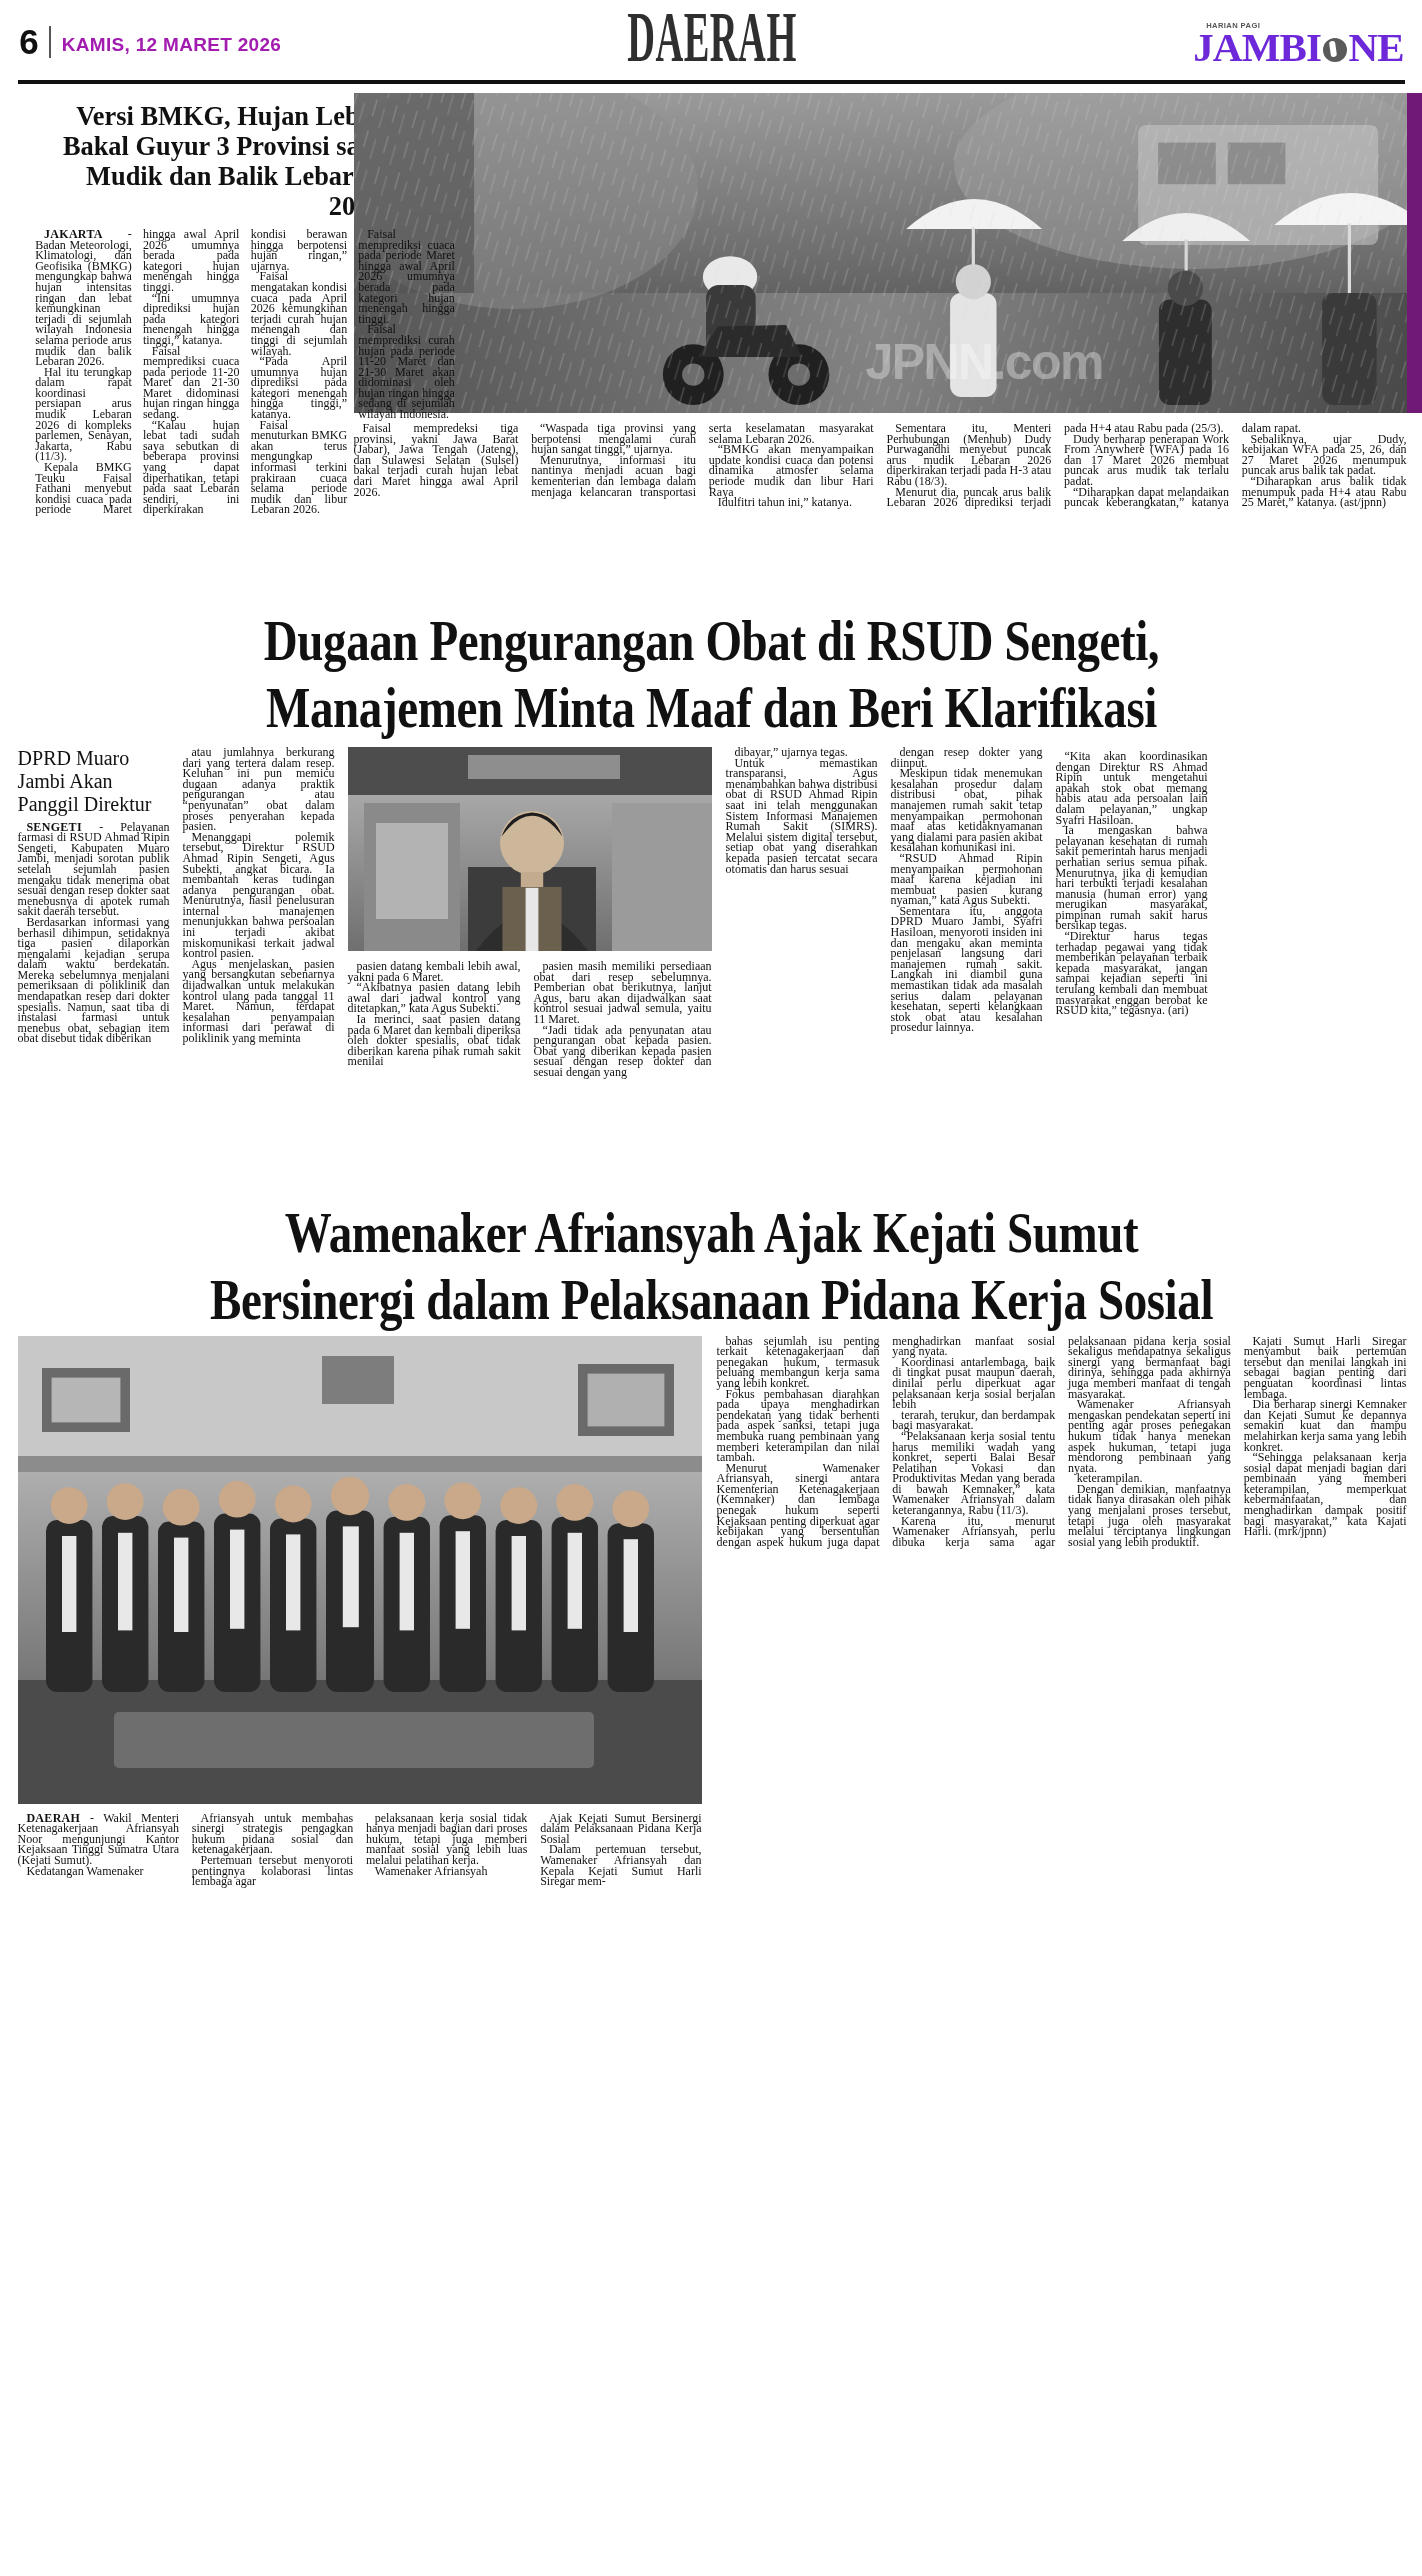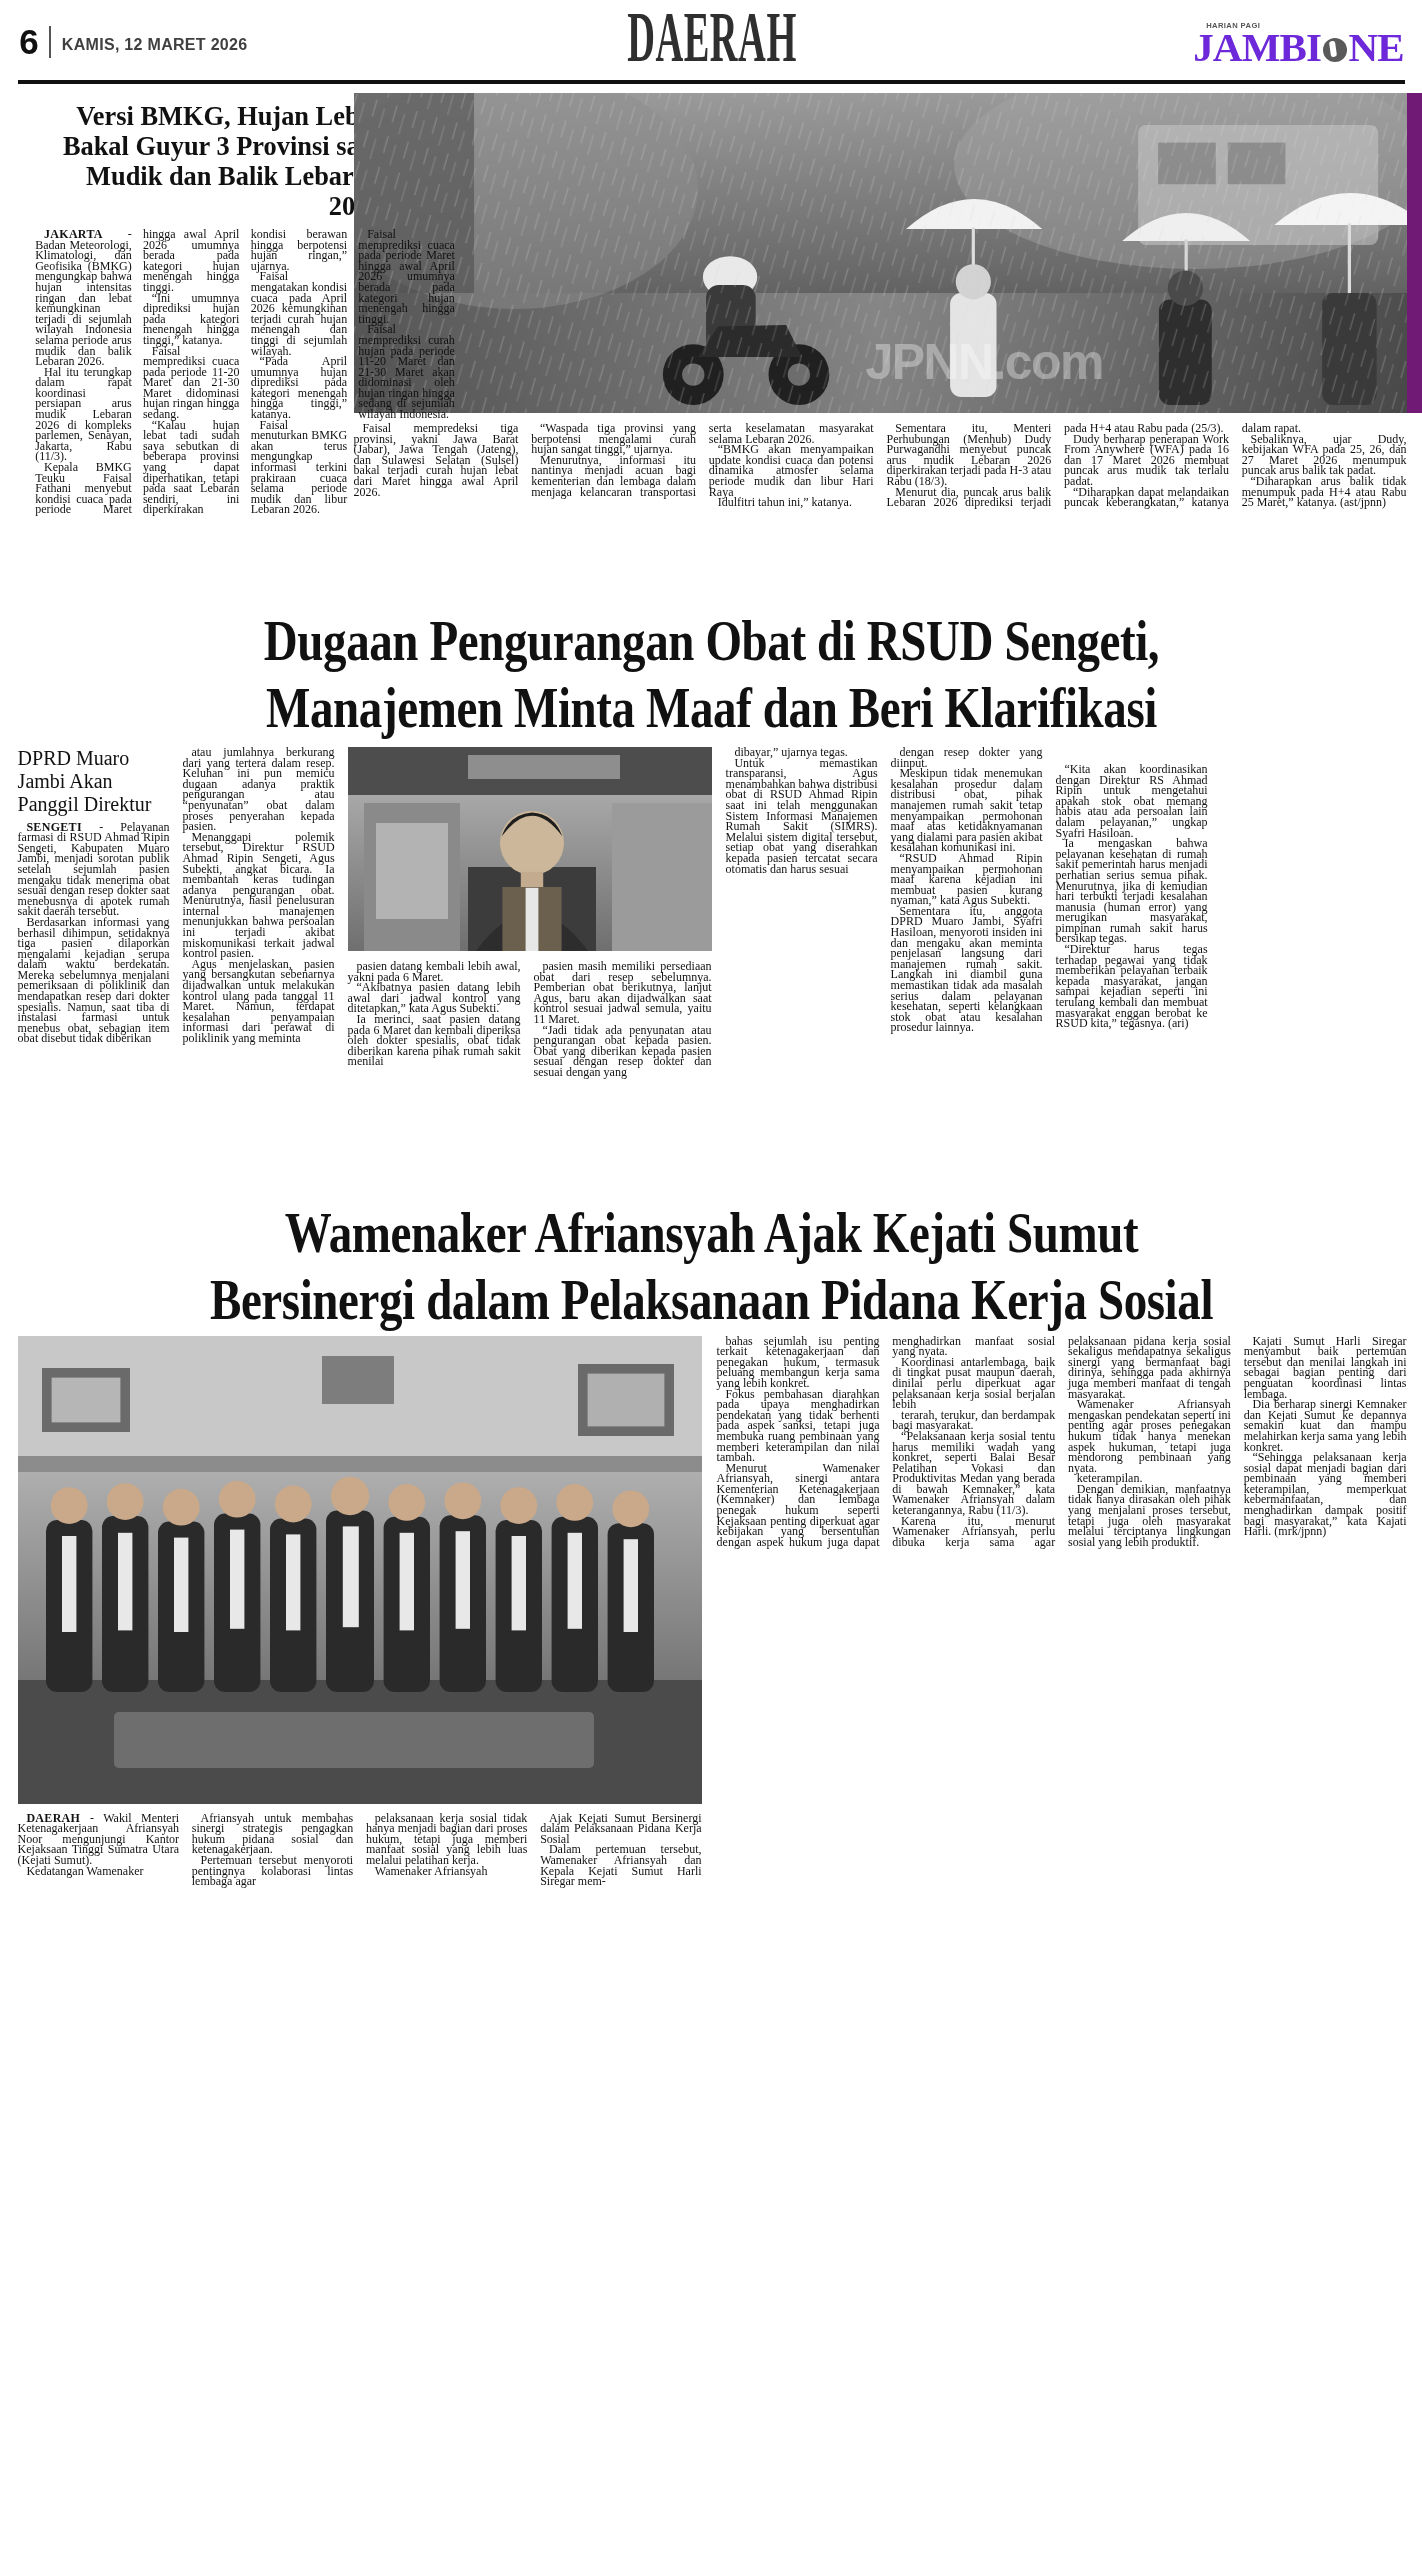--- a/index.html
+++ b/index.html
@@ -18,21 +18,21 @@
     position:absolute; left:50%; top:-3.2px; transform:translateX(-50%);
     font-family:"Liberation Serif", serif;
     font-weight:700; font-size:62px; letter-spacing:0.8px;
     color:#2f2f2f;
     transform:translateX(-50%) scaleX(0.62) scaleY(1.15);
     transform-origin:center top;
   }
   .mast-left { position:absolute; left:1.6px; top:24px; display:flex; align-items:center; gap:10.4px; }
   .mast-pageno { font-family:"Liberation Sans", sans-serif; font-weight:700; font-size:35px; line-height:1; color:#111; }
   .mast-divider { width:2.4px; height:32px; background:#555; }
-  .mast-date { font-family:"Liberation Sans", sans-serif; font-weight:700; font-size:16px; letter-spacing:0.3px; color:#404040; padding-top:6.4px; }
+  .mast-date { font-family:"Liberation Sans", sans-serif; font-weight:700; font-size:19px; letter-spacing:0.3px; color:#a21caf; padding-top:6.4px; }
   .mast-logo { position:absolute; right:1.6px; top:21px; text-align:right; }
   .logo-kicker {
     font-family:"Liberation Sans", sans-serif; font-weight:700; font-size:7.6px;
     letter-spacing:0.4px; color:#555; text-align:left; margin-left:13px; margin-bottom:-1.6px;
   }
   .logo-word {
     font-family:"Liberation Serif", serif; font-weight:700; 
     font-size:41px; line-height:.95; color:#6d28d9; letter-spacing:-0.8px;
     display:flex; align-items:center;
   }
@@ -92,21 +92,21 @@
   .art2-c1 { position:absolute; left:0; top:0; width:152px; }
   .art2-c2 { position:absolute; left:165px; top:0; width:152px; }
   .art2-photo {
     position:absolute; left:330px; top:0; width:364px; height:204px;
     background:#777; overflow:hidden;
   }
   .art2-c3 { position:absolute; left:330px; top:214px; width:173px; }
   .art2-c4 { position:absolute; left:516px; top:214px; width:178px; }
   .art2-c5 { position:absolute; left:708px; top:0; width:152px; }
   .art2-c6 { position:absolute; left:873px; top:0; width:152px; }
-  .art2-c7 { position:absolute; left:1038px; top:17px; width:152px; }
+  .art2-c7 { position:absolute; left:1038px; top:4px; width:152px; }
   .art2-c8 { position:absolute; left:1203px; top:0; width:152px; }
 
   
   .art3 { position:relative; margin-top:8px; }
   .art3-body { position:relative; margin-top:17.6px; height:592px; }
   .art3-photo {
     position:absolute; left:0; top:0; width:684px; height:468px;
     background:#6b6b6b; overflow:hidden;
   }
   .art3-under { position:absolute; left:0; top:477px; width:684px;

